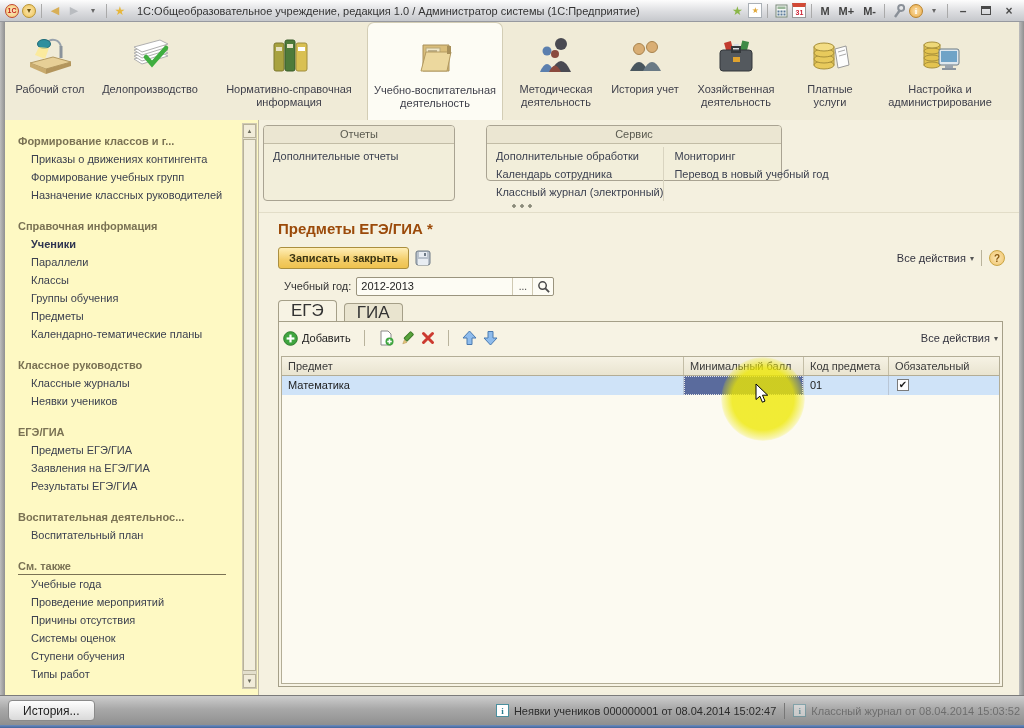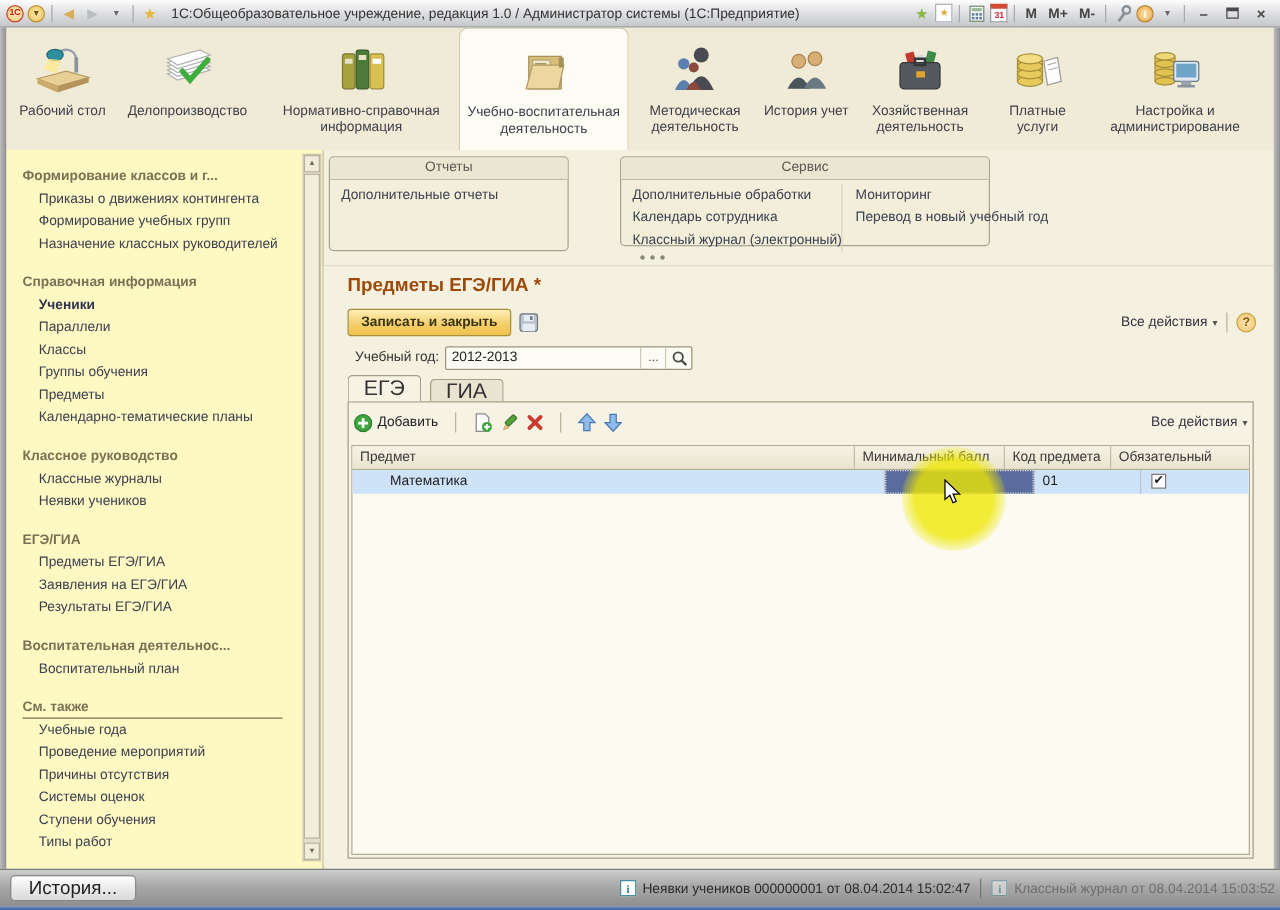--- a/index.html
+++ b/index.html
@@ -57,21 +57,21 @@
   .sb-arrow { position:absolute; left:0; width:13px; height:14px; background:#f1ecd9; border:1px solid #b8b29a;
     display:flex; align-items:center; justify-content:center; font-size:6px; color:#6a6a5a; }
   .sb-arrow.up { top:0; } .sb-arrow.down { bottom:0; }
   .sb-thumb { position:absolute; left:0; top:15px; width:13px; height:532px; background:#f2eedd; border:1px solid #b8b29a; }
 
   .right-region { flex:1; position:relative; }
 
   
   .gbox { position:absolute; top:5px; border:1px solid #a9a392; border-radius:4px; background:#f2eeda; }
   .gbox.reports { left:4px; width:192px; height:76px; }
-  .gbox.service { left:237px; width:296px; height:72px; }
+  .gbox.service { left:227px; width:296px; height:56px; }
   .gbox-title { height:18px; background:#ebe6d2; border-bottom:1px solid #c2bca6; border-radius:3px 3px 0 0;
     text-align:center; font-size:11px; color:#5a5a50; line-height:17px; }
   .gbox-body { padding:3px 9px; display:flex; }
   .gcol { display:flex; flex-direction:column; }
   .gcol.c1st { width:174px; }
   .gcol.c2nd { border-left:1px solid #d9d4c0; padding-left:10px; flex:1; }
   .glink { font-size:11px; color:#3c4150; height:18px; line-height:18px; white-space:nowrap; cursor:pointer; }
   .grip { position:absolute; left:252px; top:84px; width:22px; height:4px;
     background:radial-gradient(circle 1.5px at 3px 2px,#8a8a7a 1.5px,transparent 2px),
                radial-gradient(circle 1.5px at 11px 2px,#8a8a7a 1.5px,transparent 2px),
@@ -106,35 +106,35 @@
   .tab-panel { position:absolute; left:19px; top:108px; width:725px; bottom:5px;
     border:1px solid #a59f88; background:#f7f3e4; z-index:1; }
   .list-toolbar { position:absolute; left:4px; top:3px; right:4px; height:26px; display:flex; align-items:center; gap:6px; }
   .lt-add { display:flex; align-items:center; gap:4px; font-size:11px; color:#222; cursor:pointer; }
   .lt-btn { display:flex; align-items:center; cursor:pointer; }
 
   .grid { position:absolute; left:2px; right:2px; top:34px; bottom:2px; border:1px solid #b3ad96; background:#fcfaf1; }
   .g-head { display:flex; height:19px; background:linear-gradient(#f6f2e4,#e9e4d0); border-bottom:1px solid #b3ad96; }
   .g-hcell { font-size:11px; color:#3a3a3a; line-height:18px; padding-left:6px; border-right:1px solid #c3bda6; overflow:hidden; white-space:nowrap; }
   .g-hcell:last-child { border-right:none; }
-  .g-row { display:flex; height:19px; background:#cfe3f8;padding-left:24px; }
+  .g-row { display:flex; height:19px; background:#cfe3f8; }
   .g-cell { font-size:11px; color:#1d1d1d; line-height:18px; padding-left:6px; border-right:1px solid #b9c6d6; overflow:hidden; white-space:nowrap; }
   .g-cell:last-child { border-right:none; }
   .c1{width:402px}.c2{width:120px}.c3{width:85px}.c4{flex:1}
   .cell-sel { background:#5a6b9d; padding:0; }
   .cell-sel .sel-inner { width:100%; height:100%; border:1px dotted #e6e6e6; }
   .chk { width:12px; height:12px; background:#fdfdfd; border:1px solid #7a7a7a; margin-top:3px; margin-left:2px;
     display:flex; align-items:center; justify-content:center; font-size:10px; color:#1a1a1a; line-height:10px; }
 
   
   .statusbar { position:absolute; left:0; top:695px; width:1024px; height:30px;
     background:linear-gradient(#cdcdcd,#a8a8a8 45%,#8f8f8f); border-top:1px solid #7b7b7b;
     display:flex; align-items:center; z-index:11; }
   .hist-btn { margin-left:8px; height:21px; padding:0 14px; background:linear-gradient(#fefefe,#d9d9d9);
-    border:1px solid #8a8a8a; border-radius:4px; font-size:15px; color:#222; display:flex; align-items:center; cursor:pointer; }
+    border:1px solid #8a8a8a; border-radius:4px; font-size:12px; color:#222; display:flex; align-items:center; cursor:pointer; }
   .sb-msgs { margin-left:auto; margin-right:4px; display:flex; align-items:center; gap:8px; }
   .sb-msg { display:flex; align-items:center; gap:5px; font-size:11px; color:#2b2b2b; white-space:nowrap; }
   .sb-msg.dim { opacity:.45; }
   .sb-info { width:13px; height:13px; background:#fff; border:1px solid #4a8f9e; color:#2a7c8f; font-weight:bold;
     font-size:9px; display:flex; align-items:center; justify-content:center; font-family:"Liberation Serif",serif; }
   .msg-sep { width:1px; height:16px; background:#777; }
 
   
   .click-highlight { position:absolute; left:721px; top:357px; width:84px; height:84px; border-radius:50%;
     background:radial-gradient(circle, rgba(238,232,0,.78) 52%, rgba(238,232,0,.25) 68%, transparent 72%); z-index:40; pointer-events:none; }

